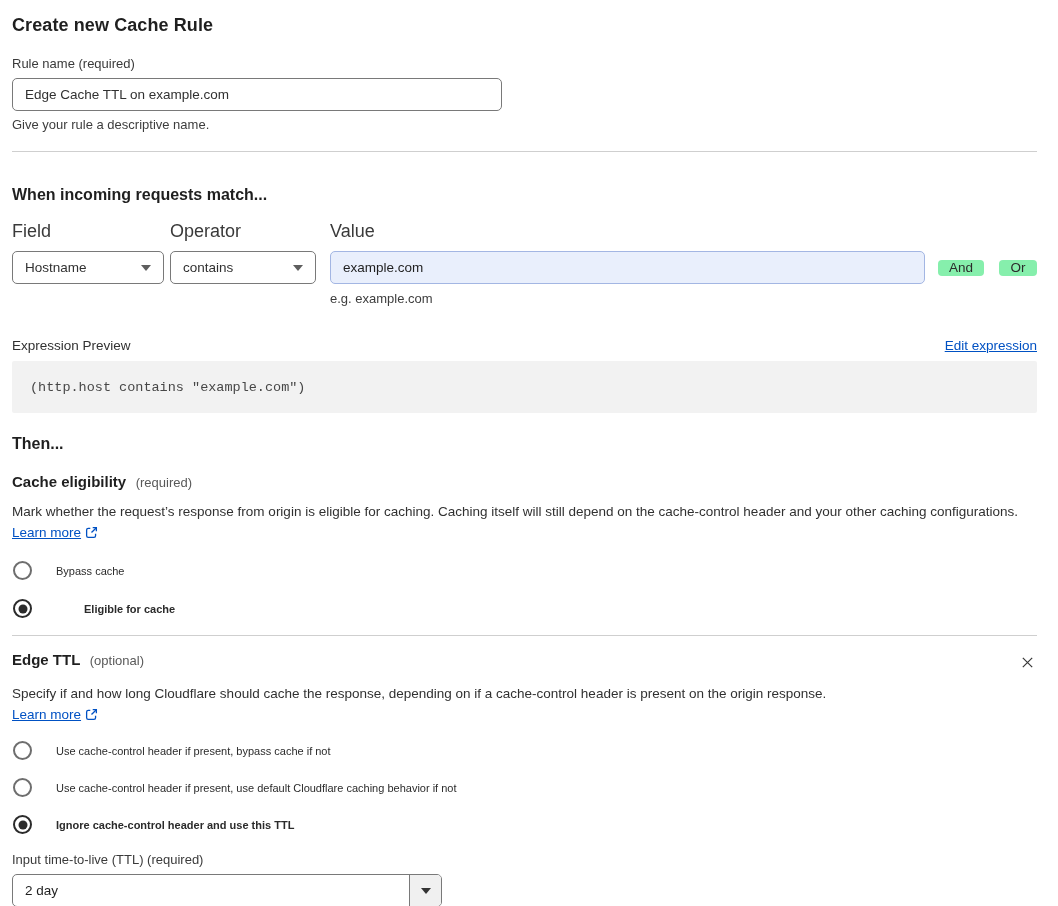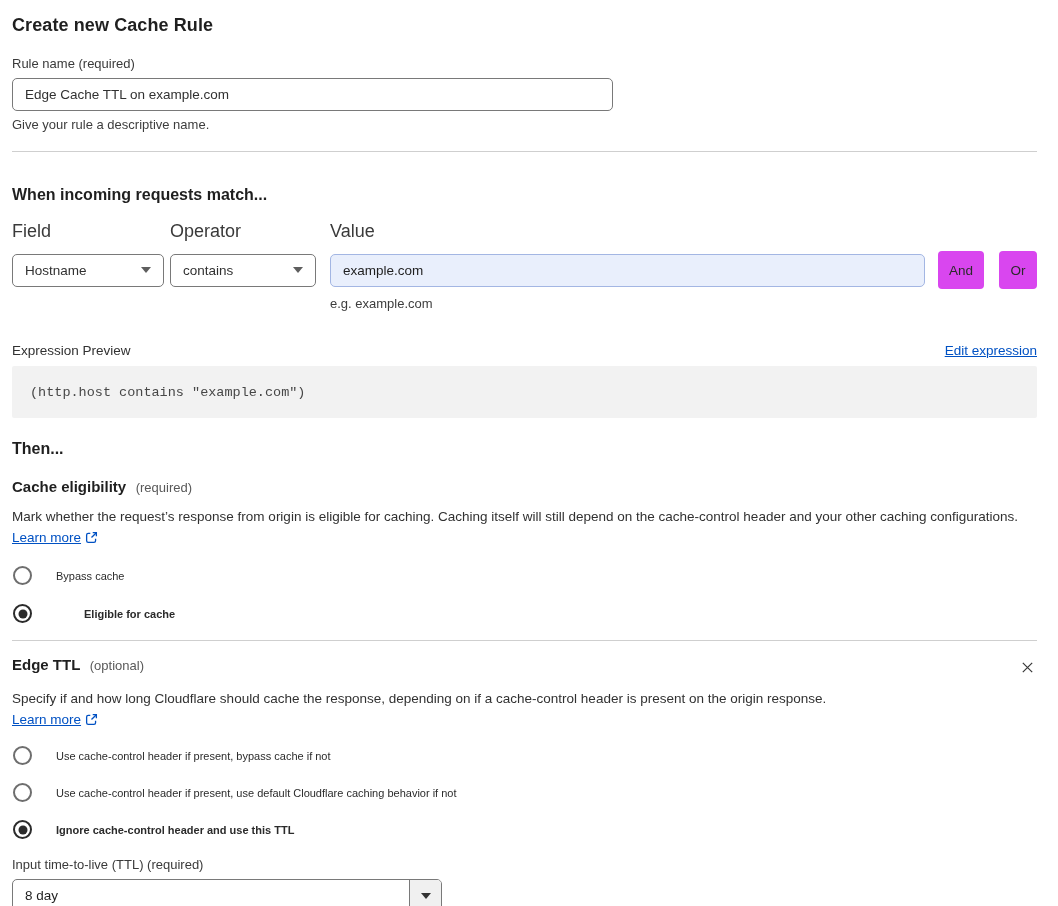--- a/index.html
+++ b/index.html
@@ -8,21 +8,21 @@
     font-family: "Liberation Sans", "DejaVu Sans", sans-serif;
     color:#313131;
     -webkit-font-smoothing: antialiased;
   }
   .page { padding: 15px 21px 0 12px; }
 
   h1.page-title { font-size:18px; font-weight:700; color:#1f1f1f; letter-spacing:.1px; }
 
   .field-label { font-size:13px; color:#3a3a3a; margin-top:20px; }
   .text-input {
-    display:block; margin-top:7px; width:601px; height:33px;
+    display:block; margin-top:7px; width:490px; height:33px;
     border:1px solid #797979; border-radius:5px; padding:0 12px;
     font-family:inherit; font-size:13.5px; color:#313131; background:#fff;
     outline:none;
   }
   .help-text { margin-top:6px; font-size:13px; color:#3d3d3d; }
 
   hr.divider { border:none; border-top:1px solid #cfcfcf; margin-top:19px; }
 
   h2.section-heading { font-size:16px; font-weight:700; color:#1f1f1f; margin-top:34px; }
 
@@ -41,21 +41,21 @@
   .caret {
     width:0; height:0; border-left:5px solid transparent; border-right:5px solid transparent;
     border-top:6px solid #5e5e5e;
   }
   .value-input {
     flex:1; height:33px; border:1px solid #a3b6e3; border-radius:5px;
     background:#e9effc; padding:0 12px; font-family:inherit; font-size:13.5px;
     color:#1f1f1f; outline:none; margin-right:13px;
   }
   .chip {
-    height:38px; border:none; border-radius:4px; background:#d946ef;
+    height:16px; border:none; border-radius:4px; background:#86efac;
     font-family:inherit; font-size:13.5px; color:#2b2b2b; cursor:pointer;
   }
   .chip.and { width:46px; margin-right:15px; }
   .chip.or { width:38px; }
 
   .value-hint { margin-top:7px; margin-left:318px; font-size:13px; color:#3d3d3d; }
 
   .expr-row { display:flex; justify-content:space-between; align-items:flex-end; margin-top:32px; }
   .expr-label { font-size:13.5px; color:#313131; }
   a.blue-link { color:#0051c3; font-size:13.5px; text-decoration:underline; cursor:pointer; }
@@ -201,19 +201,19 @@
     <span class="radio"></span>
     <span class="radio-label">Use cache-control header if present, use default Cloudflare caching behavior if not</span>
   </div>
   <div class="radio-row mt18">
     <span class="radio selected"></span>
     <span class="radio-label bold">Ignore cache-control header and use this TTL</span>
   </div>
 
   <div class="field-label" style="margin-top:18px;">Input time-to-live (TTL) (required)</div>
   <div class="combo">
-    <span class="combo-value">8 day</span>
+    <span class="combo-value">2 day</span>
     <span class="combo-btn">
       <span class="caret"></span>
     </span>
   </div>
 
 </div>
 
 </body></html>

